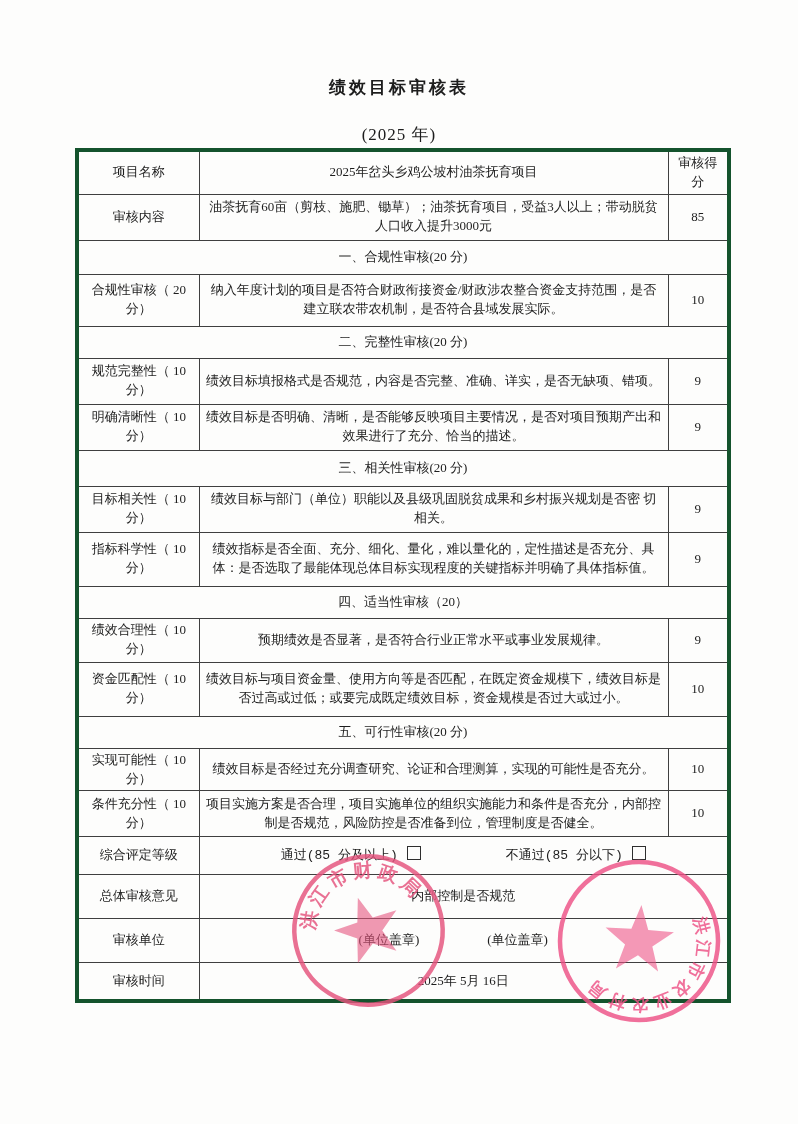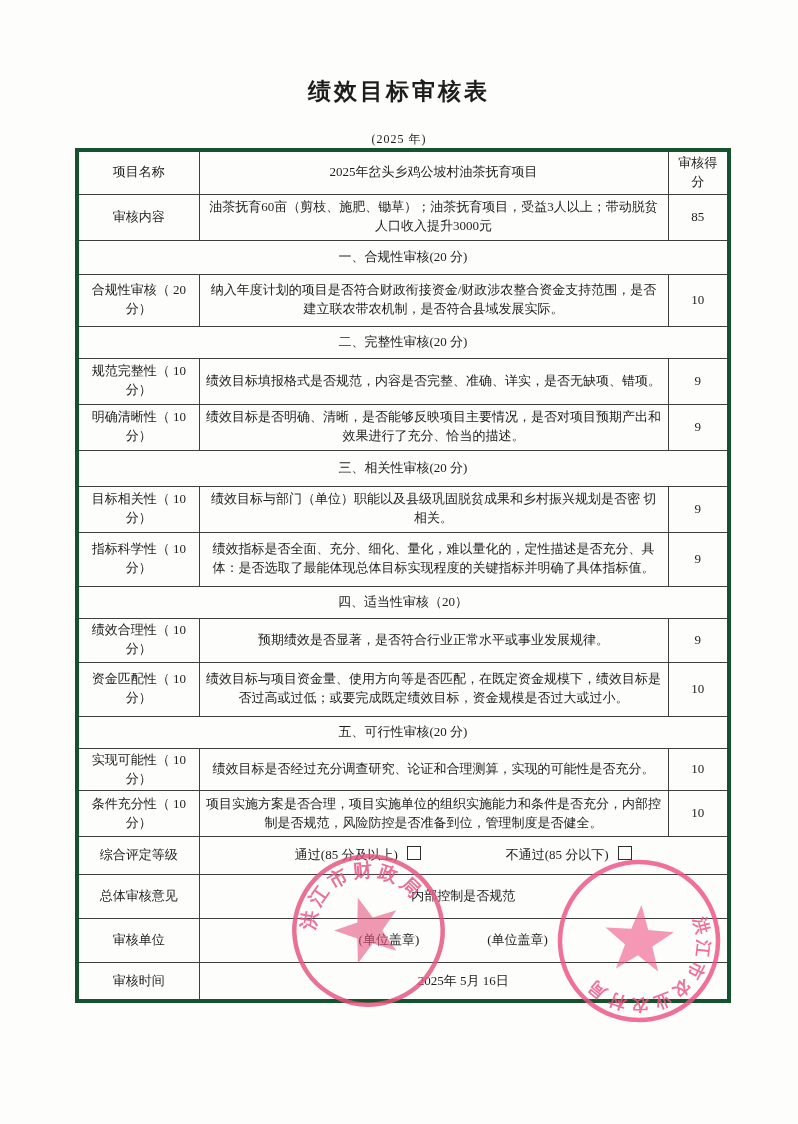--- a/index.html
+++ b/index.html
@@ -8,42 +8,42 @@
     width:798px;height:1124px;
     background:#fdfdfc;
     font-family:"Liberation Serif","DejaVu Serif",serif;
     color:#1d1d1d;
     overflow:hidden;
   }
   .title{
     margin:0;padding-top:76px;
     text-align:center;
     font-family:"Liberation Sans","DejaVu Sans",sans-serif;
-    font-size:23px;font-weight:bold;letter-spacing:3px;
+    font-size:17px;font-weight:bold;letter-spacing:3px;
   }
   .subtitle{
     text-align:center;
-    font-size:12px;letter-spacing:1px;
+    font-size:17px;letter-spacing:1px;
     margin-top:24px;
   }
   table.review{
     position:absolute;left:75px;top:148px;
     width:652px;border-collapse:collapse;table-layout:fixed;
     border:4px solid #14532d;
   }
   table.review td{
     border:1.5px solid #3f3f3f;
     font-size:13px;line-height:1.45;
     text-align:center;vertical-align:middle;
     padding:2px 6px;
   }
   td.label-cell{padding:2px 8px;}
   td.band-cell{text-align:left;padding-left:10px;font-size:13.5px;}
   td.score-cell{font-size:13px;}
-  .rating-inner{display:flex;justify-content:center;align-items:center;gap:85px;}
+  .rating-inner{display:flex;justify-content:center;align-items:center;gap:85px;font-family:Liberation Mono, monospace;}
   .cb{
     display:inline-block;width:12px;height:12px;
     border:1.5px solid #2e2e2e;margin-left:9px;vertical-align:-1px;
     background:transparent;
   }
   .unit-inner{display:flex;justify-content:center;gap:68px;transform:translateX(-10px);}
   
   .stamp{position:absolute;opacity:.82;pointer-events:none;}
   .stamp-left{left:286px;top:848px;}
   .stamp-right{left:550px;top:852px;}

